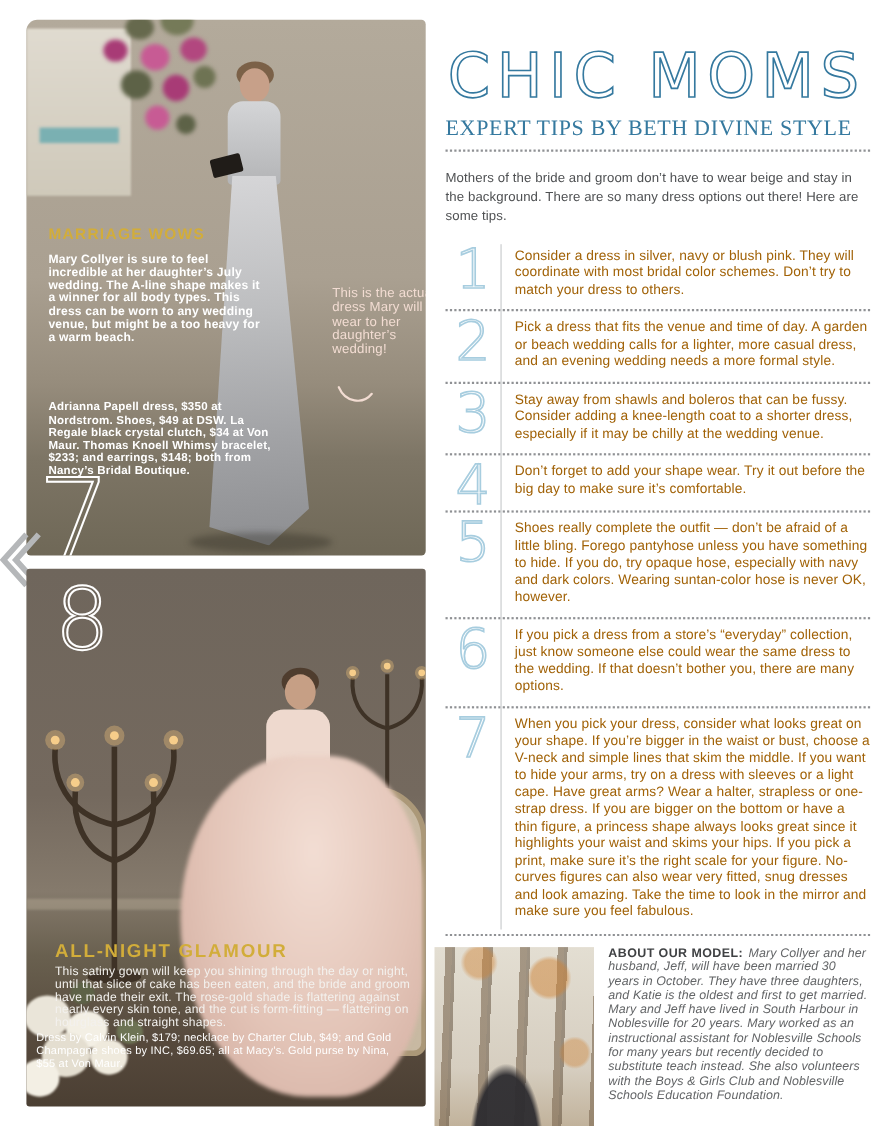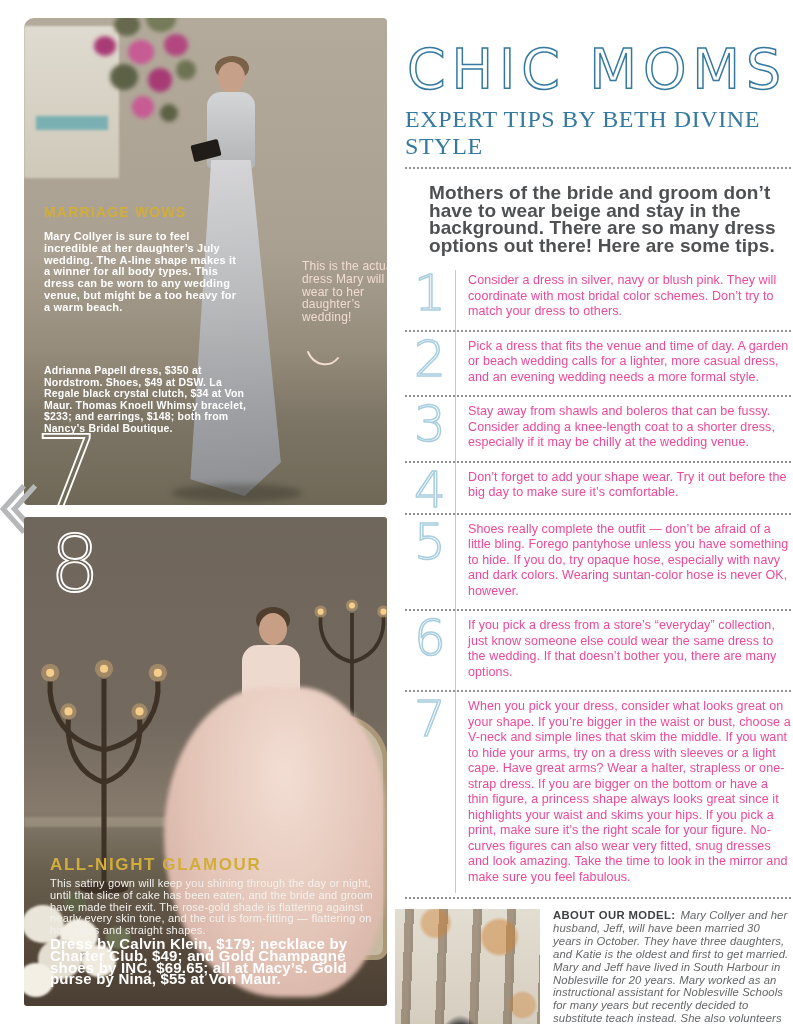--- a/index.html
+++ b/index.html
@@ -51,40 +51,40 @@
     border-radius:48px 48px 12px 12px;filter:blur(.6px);}
   .p2-model{left:140px;top:92px;width:220px;height:340px;}
   .p2-hair{left:92px;top:-2px;width:34px;height:26px;border-radius:50%;background:#4f3d2e;}
   .p2-head{left:95px;top:4px;width:28px;height:32px;border-radius:50%;background:#c69f85;}
   .p2-bodice{left:78px;top:36px;width:58px;height:54px;border-radius:16px 16px 6px 6px;background:#eed9ce;}
   .p2-gown{left:0;top:78px;width:220px;height:310px;border-radius:55% 45% 40% 60%;filter:blur(2px);
     background:radial-gradient(ellipse at 55% 28%,#f2ddd3 0%,#e3c4b7 55%,#cfa99c 100%);}
   .hydrangea{left:-12px;top:358px;width:150px;height:135px;filter:blur(1px);}
   .p2-heading{left:26px;top:338px;font-size:17px;font-weight:bold;letter-spacing:1.6px;color:#d2ad3a;}
   .p2-body{left:26px;top:361px;width:334px;font-size:11px;line-height:11.8px;font-weight:500;color:#f3f1ee;letter-spacing:.2px;}
-  .p2-credits{left:26px;top:421px;width:336px;font-size:15px;line-height:11.8px;font-weight:bold;color:#ffffff;letter-spacing:.2px;}
+  .p2-credits{left:9px;top:421px;width:336px;font-size:10px;line-height:11.8px;font-weight:normal;color:#ffffff;letter-spacing:.2px;}
   
   .page-chevron{left:0;top:476px;width:40px;height:66px;cursor:pointer;}
   
   .right-col{position:absolute;left:405px;top:0;width:386px;}
   .title-svg{display:block;margin-top:36px;}
-  .subtitle{font-family:"Liberation Serif","DejaVu Serif",serif;font-size:24px;color:#35799f;
+  .subtitle{font-family:"Liberation Serif","DejaVu Serif",serif;font-size:20px;color:#35799f;
     letter-spacing:.6px;margin-top:4px;}
   .dotted{border-bottom:2px dotted #8f9194;height:0;}
   .sub-divider{margin-top:7px;}
-  .intro{margin-top:15px;font-size:19px;line-height:17.5px;color:#4e5052;font-weight:700;letter-spacing:.1px;margin-left:24px;}
+  .intro{margin-top:15px;font-size:12px;line-height:17.5px;color:#4e5052;font-weight:400;letter-spacing:.1px;}
   .tips{position:relative;margin-top:12px;}
   .tips-vline{position:absolute;left:50px;top:4px;bottom:2px;width:1px;background:#c6c8ca;}
   .tip{display:flex;align-items:flex-start;}
   .tip-num{width:50px;flex:none;text-align:center;font-family:"DejaVu Sans",sans-serif;
     font-size:50px;line-height:46px;padding-top:4px;color:#a7cddf;font-weight:200;}
   @supports (-webkit-text-stroke: 1.5px #a7cddf){
     .tip-num{color:transparent;-webkit-text-stroke:1.5px #a7cddf;}
   }
-  .tip-text{flex:1;padding:7px 0 10px 13px;font-size:12.5px;line-height:15.5px;color:#ec4899;
+  .tip-text{flex:1;padding:7px 0 10px 13px;font-size:12.5px;line-height:15.5px;color:#a16207;
     font-weight:500;letter-spacing:.1px;}
   .tip-divider{border-bottom:2px dotted #8f9194;height:0;}
   .sources{margin-left:63px;padding:5px 0 9px 0;font-size:11px;font-style:italic;color:#96989a;}
   .about-divider{margin-top:2px;}
   .about{display:flex;gap:13px;margin-top:10px;margin-left:-10px;}
   .family-photo{width:145px;height:200px;flex:none;
     background:
       radial-gradient(ellipse at 45% 92%, rgba(45,44,48,.95) 0 26%, transparent 30%),
       radial-gradient(circle at 72% 14%, rgba(206,130,52,.5) 0 8%, transparent 10%),
       radial-gradient(circle at 28% 7%, rgba(206,130,52,.45) 0 6%, transparent 8%),

